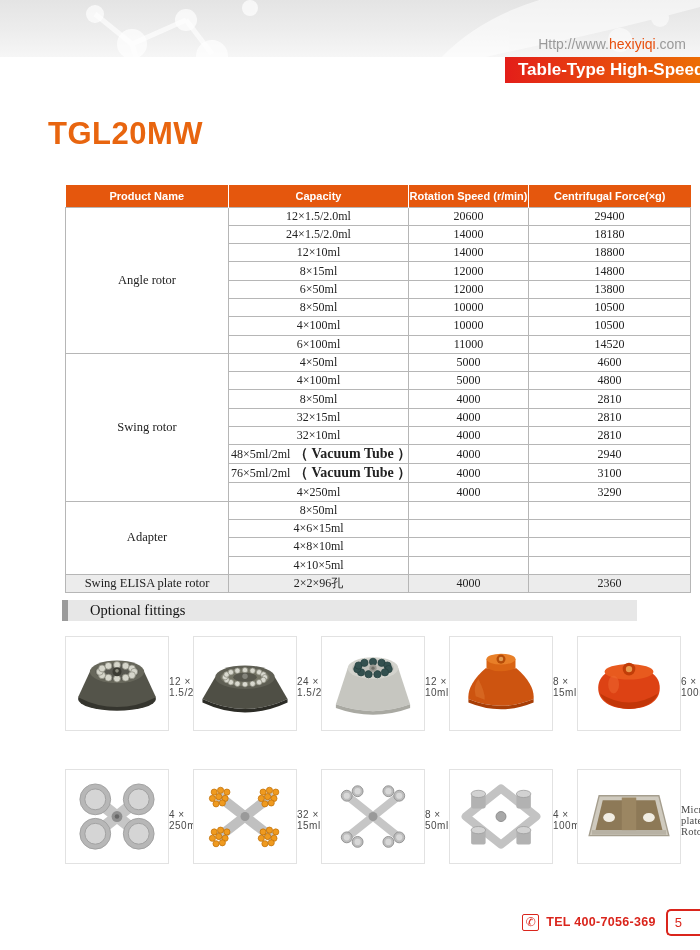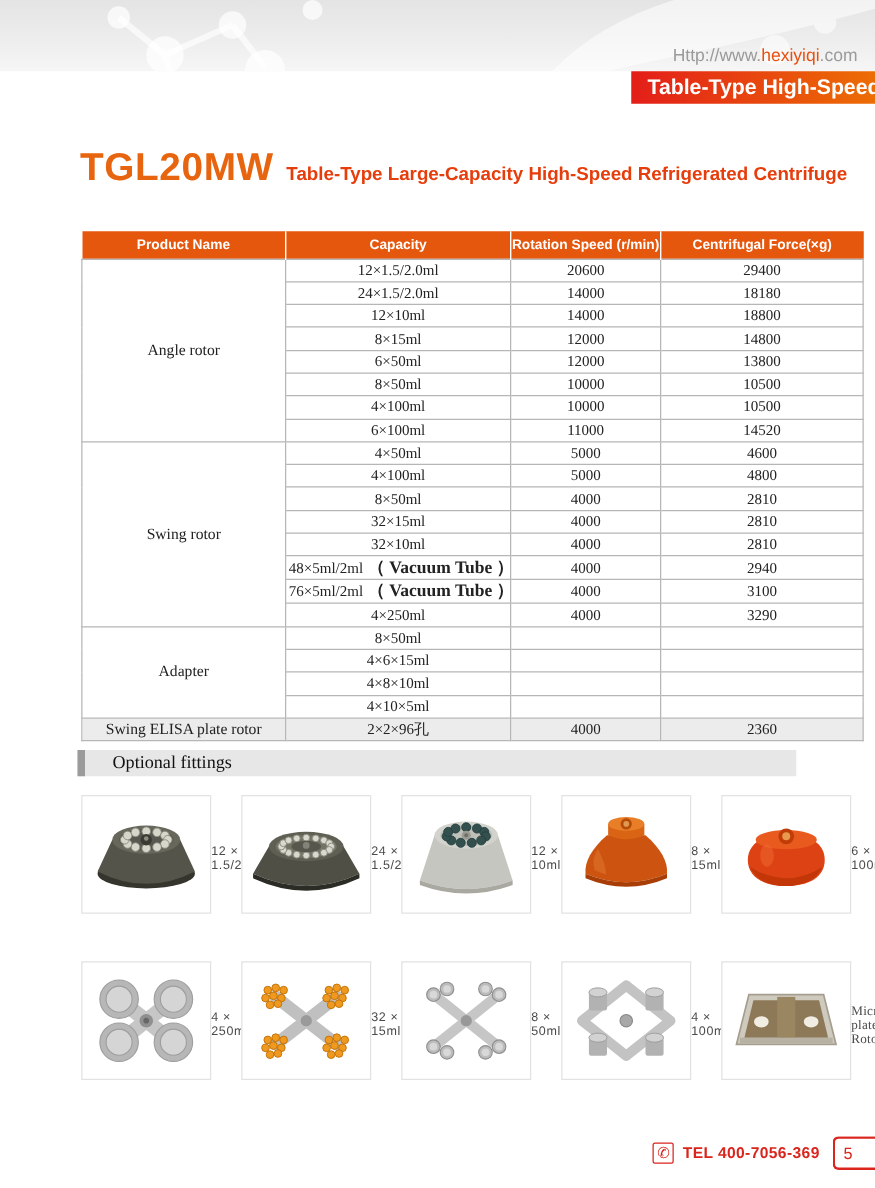--- a/index.html
+++ b/index.html
@@ -8,21 +8,21 @@
 
   .top-band{position:absolute;left:0;top:0;width:700px;height:57px;
     background:linear-gradient(180deg,#e4e4e4 0%,#ededed 55%,#f6f6f6 100%);overflow:hidden}
   .url{position:absolute;right:14px;bottom:5px;font-size:14px;color:#9a9a9a;z-index:2}
   .url .brand{color:#e8500f}
 
   .banner{position:absolute;left:505px;top:57px;width:234px;height:26px;
     background:linear-gradient(90deg,#e31e19 0%,#ee7d00 100%);
     color:#fff;font-size:17px;font-weight:bold;line-height:26px;padding-left:13px}
 
-  .title-row{position:absolute;left:64px;top:116px;display:flex;align-items:baseline;gap:10px;white-space:nowrap}
+  .title-row{position:absolute;left:48px;top:116px;display:flex;align-items:baseline;gap:10px;white-space:nowrap}
   .model{font-size:31px;font-weight:bold;color:#e8650f;letter-spacing:.5px}
   .subtitle{font-size:15px;font-weight:bold;color:#e63d0c}
 
   table.spec{position:absolute;left:65px;top:185px;width:625px;border-collapse:collapse;table-layout:fixed}
   table.spec th{background:#e5570d;color:#fff;font-size:11px;font-weight:bold;height:22px;
     border-right:1px solid #fff;text-align:center}
   table.spec th:last-child{border-right:none}
   table.spec td{border:1px solid #b6b6b6;font-family:"Liberation Serif",serif;font-size:12px;color:#222;
     text-align:center;height:18.3px;padding:0 2px;overflow:hidden;white-space:nowrap}
   table.spec td.group{font-size:12.5px}
@@ -73,21 +73,20 @@
         <circle cx="585" cy="15" r="7"></circle>
     </g>
   </svg>
   <div class="url"><span>Http://www.</span><span class="brand">hexiyiqi</span><span>.com</span></div>
 </div>
 
 <div class="banner">Table-Type High-Speed Centrifuge</div>
 
 <div class="title-row">
   <span class="model">TGL20MW</span>
-  <span class="subtitle">Table-Type Large-Capacity High-Speed Refrigerated Centrifuge</span>
 </div>
 
 <table class="spec">
   <colgroup>
       <col style="width:163px">
       <col style="width:180px">
       <col style="width:120px">
       <col style="width:162px">
     </colgroup>
   <thead>

